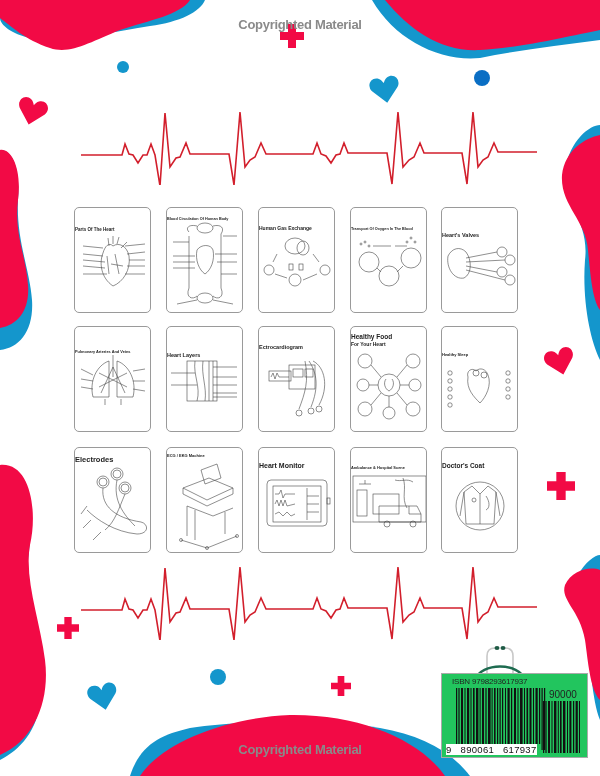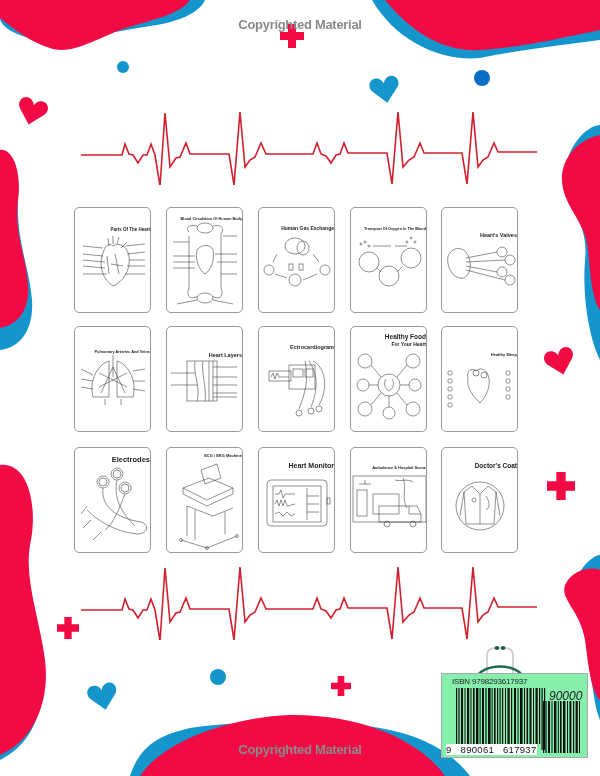--- a/index.html
+++ b/index.html
@@ -14,31 +14,31 @@
     position: absolute; left: 0; width: 600px; text-align: center;
     font-family: Liberation Sans, sans-serif; font-weight: bold;
     font-size: 13px; color: #8a8a8a; letter-spacing: -0.3px;
   }
   .card {
     position: absolute; width: 77px; height: 106px;
     border: 1px solid #9a9a9a; border-radius: 5px; background: #fff;
     box-sizing: border-box; overflow: hidden;
   }
   .card-title {
-    position: absolute; left: 0; right: 0; text-align: right;
+    position: absolute; left: 0; right: 0; text-align: left;
     font-family: "Liberation Sans", sans-serif; font-weight: bold; color: #222;
     white-space: nowrap;
   }
   .card svg.art { position: absolute; left: 0; top: 0; }
   .barcode-box {
     position: absolute; left: 441px; top: 673px; width: 147px; height: 85px;
-    background: #86efac; border: 1px solid #aaa; box-sizing: border-box;
+    background: #22c55e; border: 1px solid #aaa; box-sizing: border-box;
   }
   .isbn-text { position: absolute; left: 10px; top: 3px; font-size: 8px; color: #222; letter-spacing: -0.2px; }
-  .price-text { position: absolute; left: 107px; top: 15px; font-size: 12px; color: #222; font-style: italic; }
+  .price-text { position: absolute; left: 107px; top: 15px; font-size: 10px; color: #222; }
   .isbn-digits { position: absolute; left: 4px; top: 70px; font-size: 9.5px; color: #111; letter-spacing: 0.3px; background: #fff; }
 </style>
 </head>
 <body>
 
 <svg class="deco" width="600" height="776" viewBox="0 0 600 776" style="left:0;top:0;">
 
   <path d="M0,0 L205,0 C200,12 180,22 150,26 C110,32 60,45 30,38 C12,34 0,25 0,18 Z" fill="#1496cc"></path>
   <path d="M0,0 L190,0 C180,15 150,20 120,30 C90,42 70,55 50,48 C25,40 10,25 0,18 Z" fill="#f20a45"></path>
 

